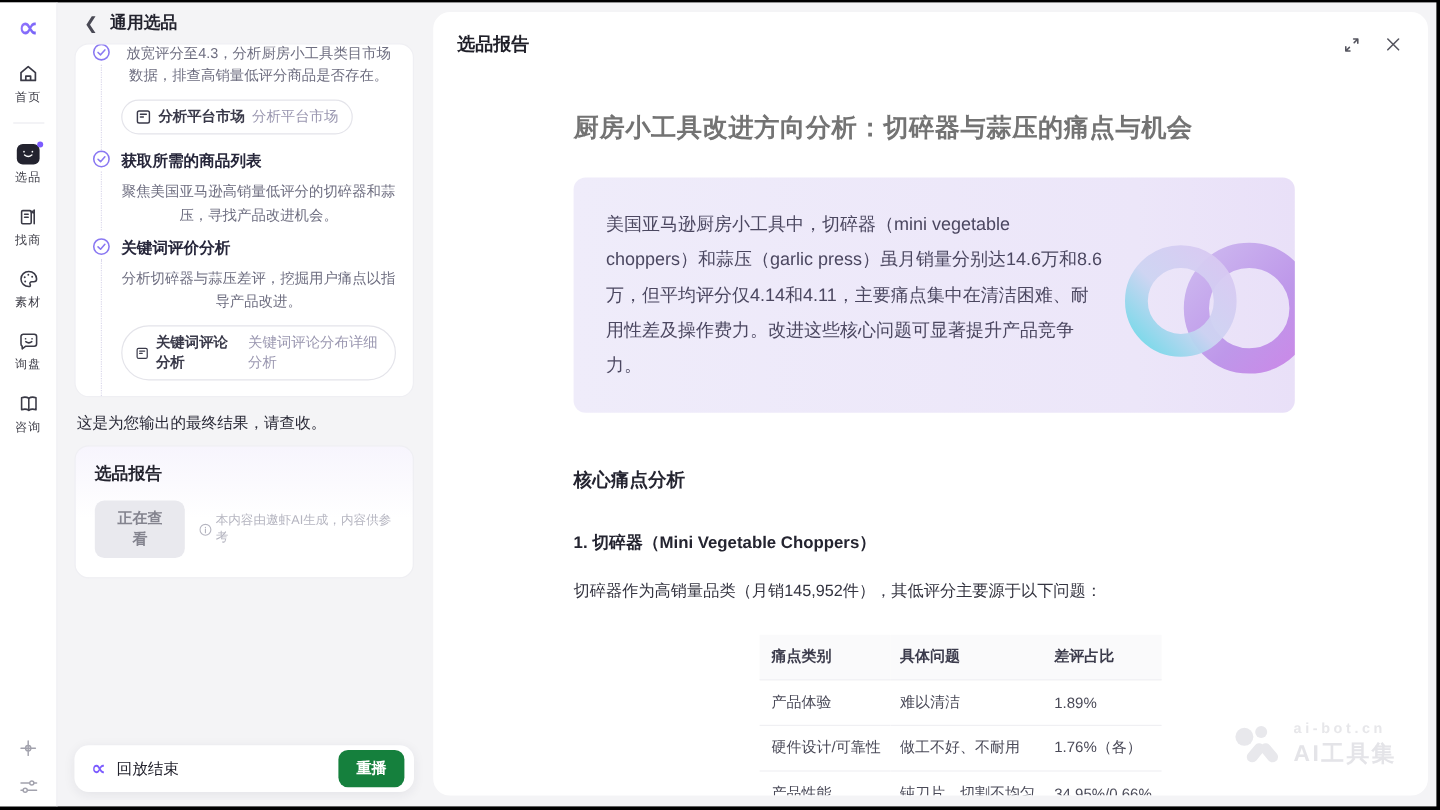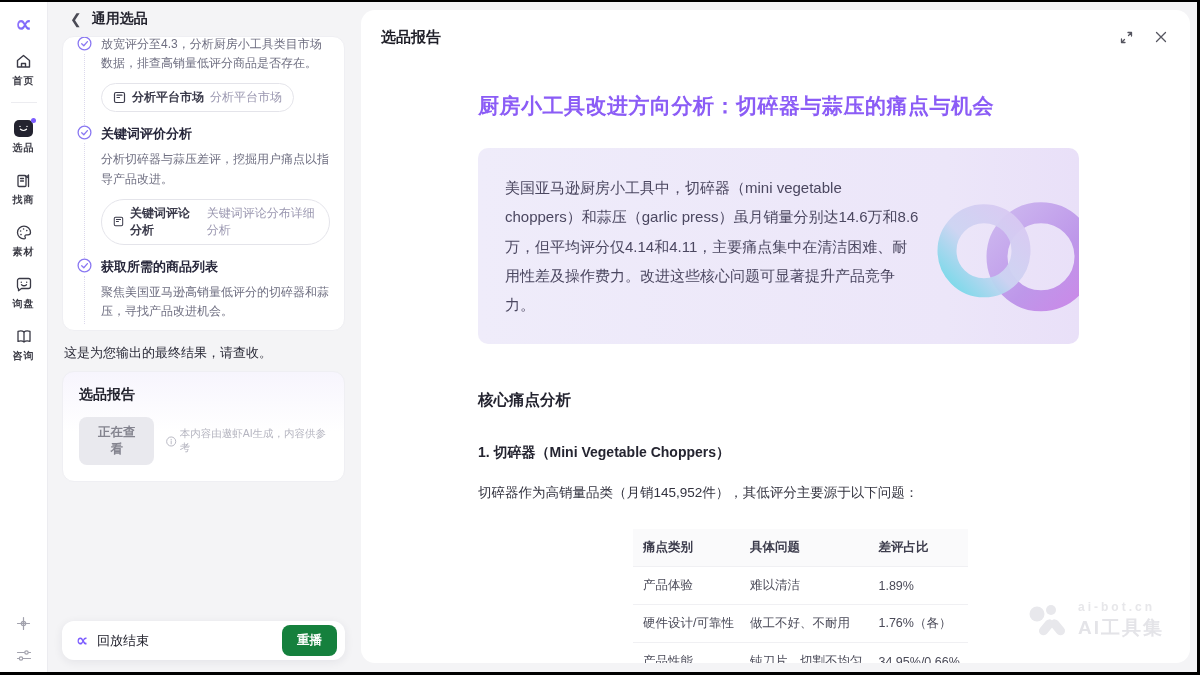--- a/index.html
+++ b/index.html
@@ -10,21 +10,21 @@
          background:#f4f4f6; display:flex; overflow:hidden; }
 
   
   .rail { width:48px; background:#fff; border-right:1px solid #ececf0;
           display:flex; flex-direction:column; align-items:center; flex:none; }
   .rail-logo { margin-top:10px; font-size:24px; font-weight:bold; color:#7c5cff; line-height:1;
                background:linear-gradient(120deg,#9d7bff,#6a5cf5); -webkit-background-clip:text;
                background-clip:text; -webkit-text-fill-color:transparent; }
   .rail-item { margin-top:16px; display:flex; flex-direction:column; align-items:center; cursor:pointer; }
   .rail-item .ric { height:18px; display:flex; align-items:center; justify-content:center; position:relative; }
-  .rail-item .rlb { font-size:10px; color:#3c3c46; margin-top:4px; letter-spacing:1px;font-weight:bold; }
+  .rail-item .rlb { font-size:10px; color:#3c3c46; margin-top:4px; letter-spacing:1px; }
   .rail-divider { width:26px; border-top:1px solid #ececf0; margin-top:14px; }
   .active-box { width:19px; height:17px; background:#23232f; border-radius:5px; position:relative;
                 display:flex; align-items:center; justify-content:center; }
   .active-dot { position:absolute; top:-2px; right:-3px; width:5px; height:5px;
                 border-radius:50%; background:#7c5cff; }
   .rail-spacer { flex:1; }
   .rail-bottom { margin-bottom:10px; display:flex; flex-direction:column; align-items:center; gap:18px; }
 
   
   .task { width:310px; flex:none; display:flex; flex-direction:column; padding:0 13px 12px 14px; }
@@ -33,21 +33,21 @@
   .task-title { font-size:14px; font-weight:bold; color:#23232e; }
 
   .steps-card { background:#fff; border:1px solid #efeff3; border-radius:12px;
                 height:295px; overflow:hidden; padding:0 14px 10px 14px; flex:none; }
   .step { position:relative; padding-left:24px; }
   .step .chk { position:absolute; left:0; top:1px; }
   .step:not(.last)::before { content:""; position:absolute; left:7px; top:19px; bottom:-3px;
                 border-left:1px dotted #dcd9ec; }
   .step-title { font-size:13px; font-weight:bold; color:#26263a; line-height:18px; padding-top:1px; }
   .step.clipped { margin-top:-9px; }
-  .step-desc { font-size:12px; color:#6e6e80; line-height:1.6; margin:7px 0 8px; }
+  .step-desc { font-size:12px; color:#6e6e80; line-height:1.6; margin:7px 0 8px;text-align:center; }
   .chip { display:inline-flex; align-items:center; gap:6px; border:1px solid #e4e4ea;
           border-radius:999px; padding:5px 11px; margin:2px 0 12px; background:#fff; cursor:pointer; }
   .chip .clab { font-size:12px; font-weight:bold; color:#3a3a4a; }
   .chip .csub { font-size:12px; color:#9a97b0; }
 
   .final-note { font-size:13px; color:#2b2b38; margin:13px 2px 0; flex:none; }
 
   .report-card { margin-top:9px; background:linear-gradient(180deg,#f7f5fd,#ffffff 55%);
                  border:1px solid #efeff3; border-radius:12px; padding:14px 16px 16px; flex:none; }
   .rc-title { font-size:14px; font-weight:bold; color:#23232e; }
@@ -66,21 +66,21 @@
 
   
   .report { flex:1; margin:8px 7px 9px 3px; background:#fff; border-radius:14px;
             position:relative; overflow:hidden; display:flex; flex-direction:column; }
   .report-header { height:54px; flex:none; display:flex; align-items:center;
                    padding:0 22px 0 20px; }
   .rp-title { font-size:15px; font-weight:bold; color:#1f1f28; flex:1; }
   .hd-ic { color:#55555f; cursor:pointer; margin-left:20px; display:flex; }
 
   .report-body { flex:1; overflow:hidden; padding:28px 40px 0 117px; position:relative; }
-  .doc-title { font-size:21px; font-weight:bold; color:#8b5cf6; letter-spacing:.5px; }
+  .doc-title { font-size:21px; font-weight:bold; color:#737373; letter-spacing:.5px; }
 
   .summary-box { margin-top:28px; width:601px; border-radius:10px; position:relative; overflow:hidden;
                  background:linear-gradient(90deg,#efecfa 0%,#ece6f9 78%,#e9e0f8 100%);
                  padding:25px 160px 25px 27px; min-height:141px; }
   .summary-text { font-size:15px; color:#4b4760; line-height:1.95; }
   .summary-glyph { position:absolute; right:-22px; top:50%; transform:translateY(-44%); }
 
   .sec-h2 { margin-top:46px; font-size:15.5px; font-weight:bold; color:#242430; }
   .sec-h3 { margin-top:33px; font-size:14px; font-weight:bold; color:#242430; }
   .sec-p  { margin-top:22px; font-size:13.5px; color:#33333f; }
@@ -222,41 +222,41 @@
         </div>
       </div>
 
       <div class="step">
         <span class="chk">
           <svg width="15" height="15" viewBox="0 0 15 15" fill="none" stroke="#8a78f2" stroke-width="1.3" stroke-linecap="round" stroke-linejoin="round">
               <circle cx="7.5" cy="7.5" r="6.4"></circle>
               <path d="M4.7 7.7 L6.8 9.7 L10.4 5.6"></path>
             </svg>
         </span>
+        <div class="step-title">获取所需的商品列表</div>
+        <div class="step-desc">聚焦美国亚马逊高销量低评分的切碎器和蒜压，寻找产品改进机会。</div>
+      </div>
+
+      <div class="step">
+        <span class="chk">
+          <svg width="15" height="15" viewBox="0 0 15 15" fill="none" stroke="#8a78f2" stroke-width="1.3" stroke-linecap="round" stroke-linejoin="round">
+              <circle cx="7.5" cy="7.5" r="6.4"></circle>
+              <path d="M4.7 7.7 L6.8 9.7 L10.4 5.6"></path>
+            </svg>
+        </span>
         <div class="step-title">关键词评价分析</div>
         <div class="step-desc">分析切碎器与蒜压差评，挖掘用户痛点以指导产品改进。</div>
         <div class="chip">
           <svg width="13" height="13" viewBox="0 0 13 13" fill="none" stroke="#3a3a4a" stroke-width="1.2">
               <rect x="1.5" y="1.5" width="10" height="10" rx="1.5"></rect>
               <path d="M4 4.2 H9 M4 6.5 H6.5" stroke-linecap="round"></path>
             </svg>
           <span class="clab">关键词评论分析</span>
           <span class="csub">关键词评论分布详细分析</span>
         </div>
-      </div>
-
-      <div class="step">
-        <span class="chk">
-          <svg width="15" height="15" viewBox="0 0 15 15" fill="none" stroke="#8a78f2" stroke-width="1.3" stroke-linecap="round" stroke-linejoin="round">
-              <circle cx="7.5" cy="7.5" r="6.4"></circle>
-              <path d="M4.7 7.7 L6.8 9.7 L10.4 5.6"></path>
-            </svg>
-        </span>
-        <div class="step-title">获取所需的商品列表</div>
-        <div class="step-desc">聚焦美国亚马逊高销量低评分的切碎器和蒜压，寻找产品改进机会。</div>
       </div>
 
     </div>
 
     <div class="final-note">这是为您输出的最终结果，请查收。</div>
 
     <div class="report-card">
       <div class="rc-title">选品报告</div>
       <div class="rc-row">
         <button class="rc-status">正在查看</button>

